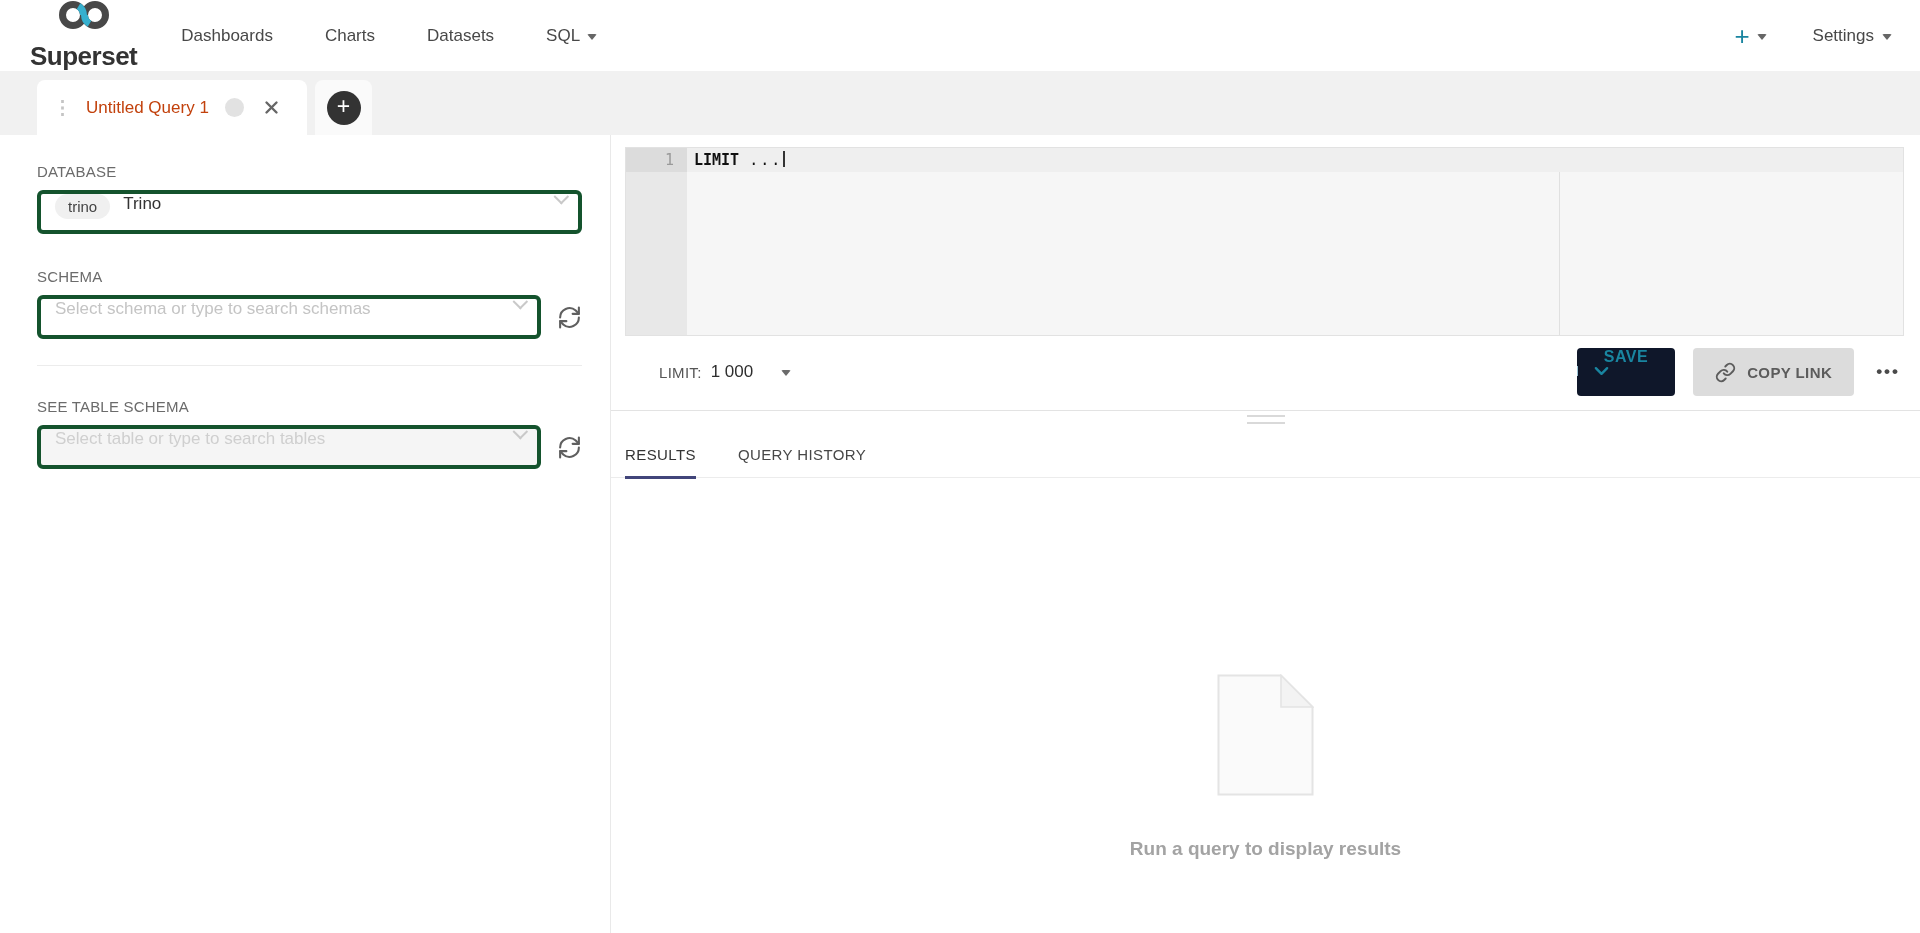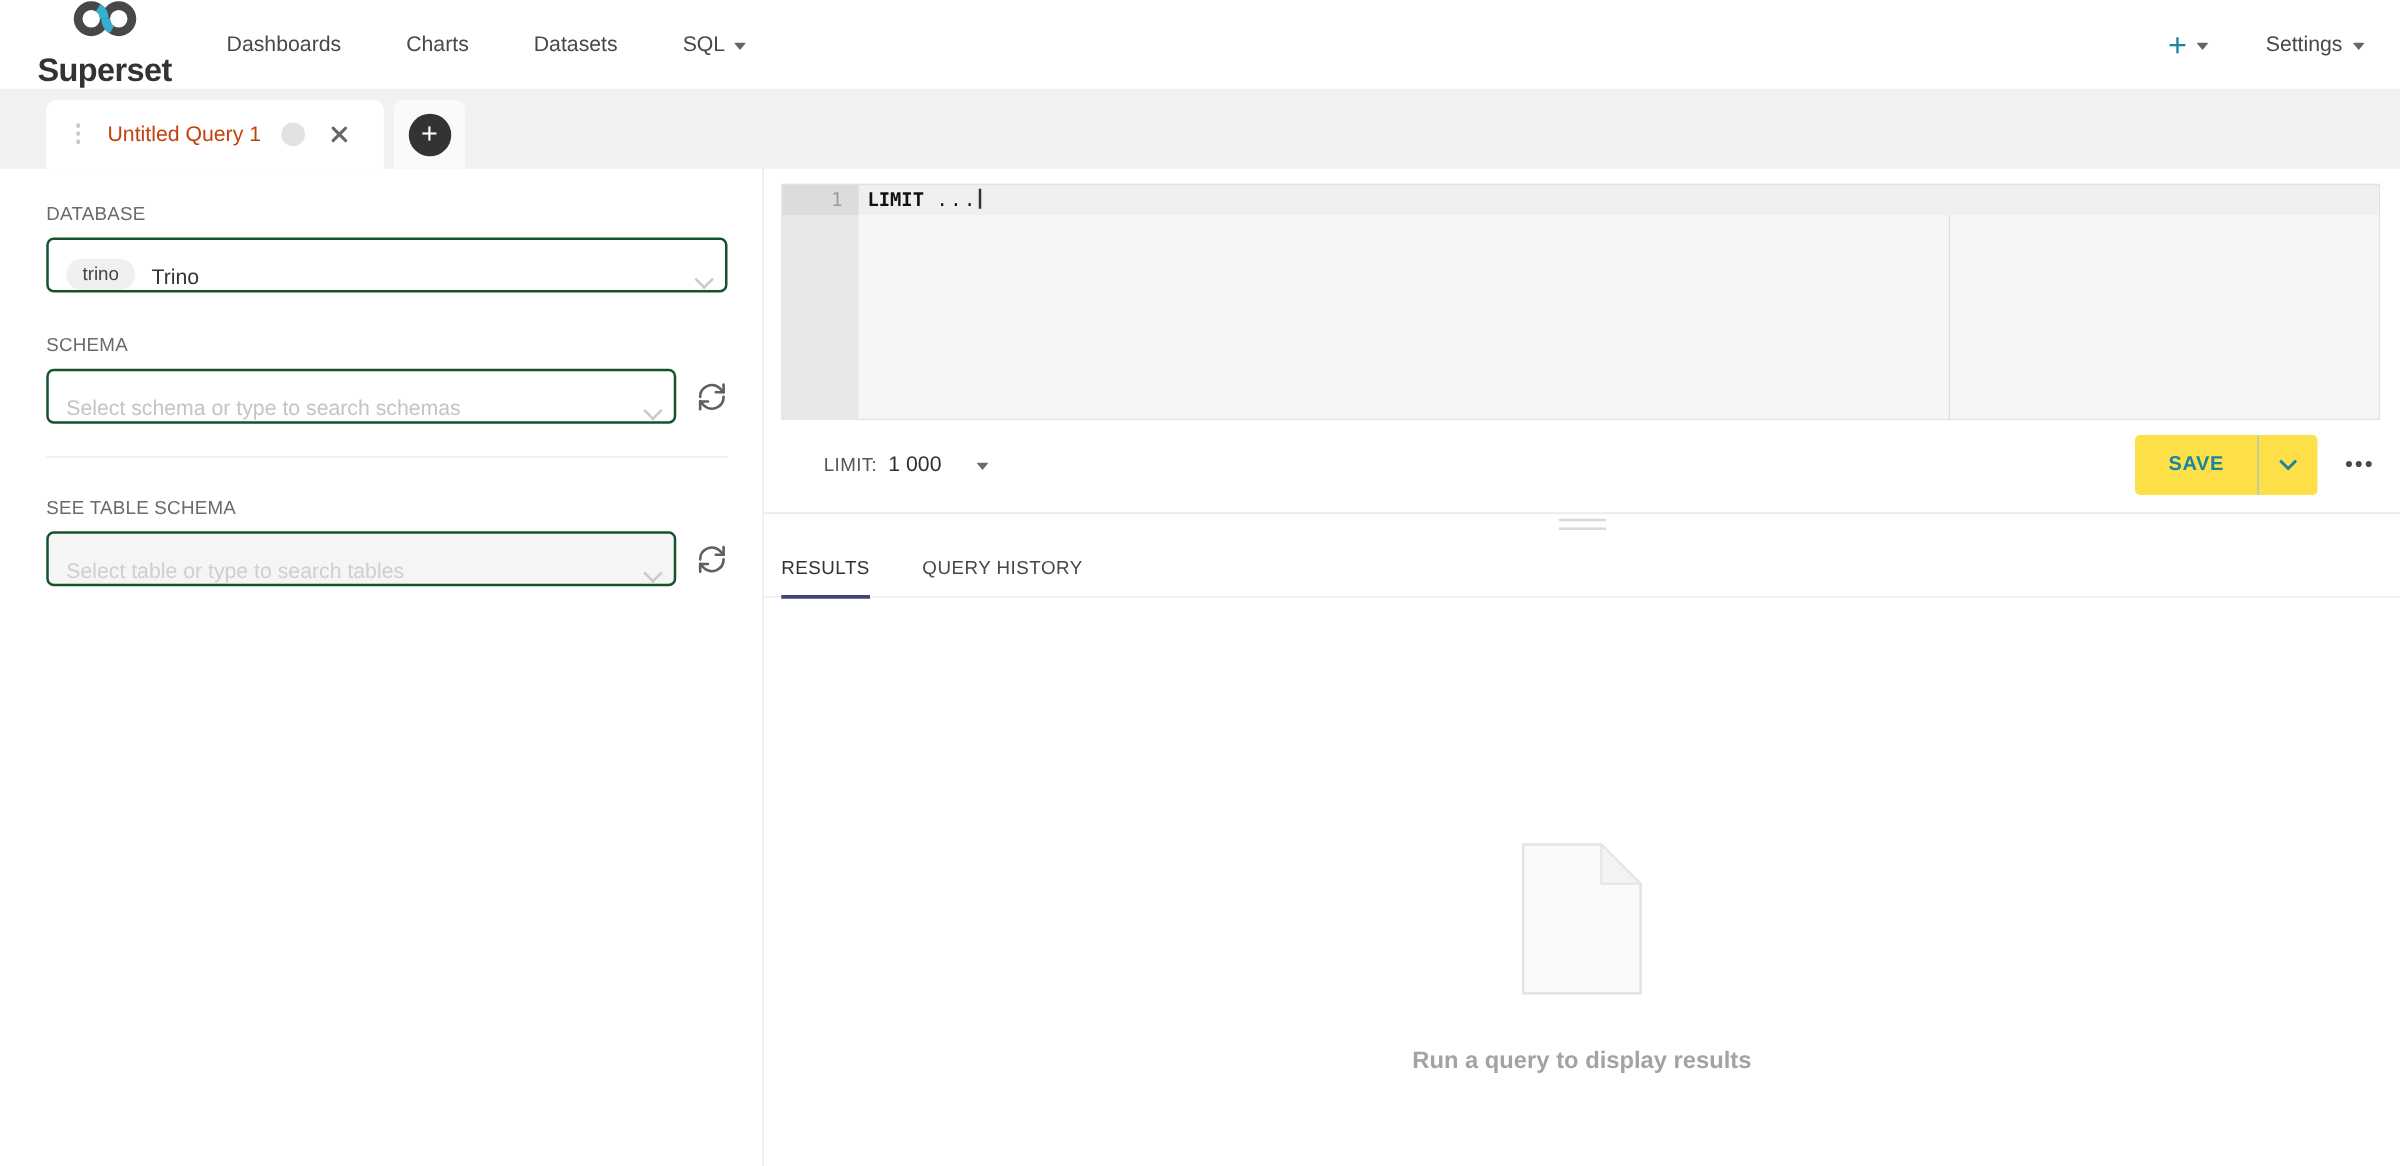--- a/index.html
+++ b/index.html
@@ -25,21 +25,21 @@
   .tab-dot { width:19px; height:19px; border-radius:50%; background:#e2e2e2; margin-left:16px; flex:none; }
   .tab-close { margin-left:20px; color:#666; display:flex; cursor:pointer; }
   .add-tab { width:57px; height:55px; background:#fafafa; border-radius:8px 8px 0 0; margin-left:8px; display:flex; align-items:center; justify-content:center; cursor:pointer; }
   .add-tab-circle { width:34px; height:34px; border-radius:50%; background:#333; color:#fff; font-size:23px; display:flex; align-items:center; justify-content:center; padding-bottom:2px; }
 
   
   .main { display:flex; height:798px; }
   .left-panel { width:611px; flex:none; border-right:1px solid #e9e9e9; padding:28px 28px 0 37px; }
   .field-label { font-size:15px; color:#6b6b6b; margin-bottom:10px; letter-spacing:.2px; }
   .field-row { display:flex; align-items:center; gap:16px; margin-bottom:34px; }
-  .select { flex:1; height:44px; border:2px solid #14532d; border-radius:6px; background:#fff; display:flex; align-items:flex-end; padding:0 14px; cursor:pointer; }
+  .select { flex:1; height:44px; border:4px solid #14532d; border-radius:6px; background:#fff; display:flex; align-items:flex-start; padding:0 14px; cursor:pointer; }
   .select.disabled { background:#f5f5f5; cursor:default; }
   .select-chevron { margin-left:auto; width:11px; height:11px; border-right:2px solid #c9c9c9; border-bottom:2px solid #c9c9c9; transform:rotate(45deg) translateY(-4px); flex:none; }
   .db-badge { background:#f0f0f0; border-radius:13px; padding:4px 13px; font-size:15px; color:#444; }
   .db-value { font-size:17px; color:#333; margin-left:13px; }
   .placeholder { font-size:17px; color:#c4c4c4; }
   .placeholder.dim { color:#cfcfcf; }
   .refresh-btn { flex:none; display:flex; cursor:pointer; }
   .panel-divider { border-top:1px solid #ececec; margin:-8px 0 32px; }
 
   
@@ -58,21 +58,21 @@
   
   .toolbar { display:flex; align-items:center; padding:12px 16px 14px 26px; }
   .run-split { display:flex; height:48px; border-radius:4px; overflow:hidden; flex:none; }
   .run-main { width:178px; background:#1985a0; color:#fff; font-size:16px; letter-spacing:.6px; display:flex; align-items:center; justify-content:center; cursor:pointer; }
   .run-caret { width:60px; background:#1985a0; border-left:1px solid rgba(255,255,255,.45); display:flex; align-items:center; justify-content:center; cursor:pointer; }
   .limit-group { display:flex; align-items:center; margin-left:22px; cursor:pointer; }
   .limit-label { font-size:15px; color:#565656; letter-spacing:.3px; }
   .limit-value { font-size:17px; color:#2e2e2e; margin-left:9px; }
   .limit-caret { margin-left:28px; border-top-color:#6b6b6b; }
   .toolbar-right { margin-left:auto; display:flex; align-items:center; gap:18px; }
-  .save-split { display:flex; height:48px; border-radius:4px; overflow:hidden; background:#fde047; }
+  .save-split { display:flex; height:48px; border-radius:4px; overflow:hidden; background:#0f172a;flex-direction:column; }
   .save-main { padding:0 27px; color:#1985a0; font-weight:700; font-size:16px; letter-spacing:.5px; display:flex; align-items:center; cursor:pointer; }
   .save-caret { width:48px; border-left:1px solid #9cc4d6; display:flex; align-items:center; justify-content:center; cursor:pointer; }
   .copy-link-btn { height:48px; border-radius:4px; background:#dcdcdc; color:#5c5c5c; display:flex; align-items:center; gap:11px; padding:0 22px; font-weight:700; font-size:15px; letter-spacing:.4px; cursor:pointer; }
   .more-btn { color:#4a4a4a; font-size:17px; letter-spacing:2px; font-weight:700; cursor:pointer; padding:0 4px; }
 
   
   .split-divider { border-top:1px solid #e3e3e3; position:relative; height:14px; }
   .drag-handle { position:absolute; left:50%; top:4px; transform:translateX(-50%); width:38px; cursor:row-resize; }
   .drag-handle div { border-top:2px solid #d9d9d9; margin-bottom:5px; }
   .results-tabs { margin-top:22px; padding-left:14px; border-bottom:1px solid #ececec; display:flex; gap:42px; }
@@ -207,20 +207,29 @@
         </div>
         <div class="toolbar-right">
           <div class="save-split">
             <div class="save-main">SAVE</div>
             <div class="save-caret">
               <svg width="15" height="10" viewBox="0 0 16 10">
                   <path d="M2 2 L8 8 L14 2" fill="none" stroke="#1985a0" stroke-width="2.6" stroke-linecap="round" stroke-linejoin="round"></path>
                 </svg>
             </div>
           </div>
+          <div class="copy-link-btn">
+            <span>
+              <svg width="21" height="21" viewBox="0 0 24 24" fill="none" stroke="#5c5c5c" stroke-width="2.2" stroke-linecap="round" stroke-linejoin="round">
+                <path d="M10 13a5 5 0 0 0 7.54.54l3-3a5 5 0 0 0-7.07-7.07l-1.72 1.71"></path>
+                <path d="M14 11a5 5 0 0 0-7.54-.54l-3 3a5 5 0 0 0 7.07 7.07l1.71-1.71"></path>
+              </svg>
+            </span>
+            <span>COPY LINK</span>
+          </div>
           <span class="more-btn">•••</span>
         </div>
       </div>
 
       <div class="split-divider">
         <div class="drag-handle">
             <div></div>
             <div></div>
           </div>
       </div>

